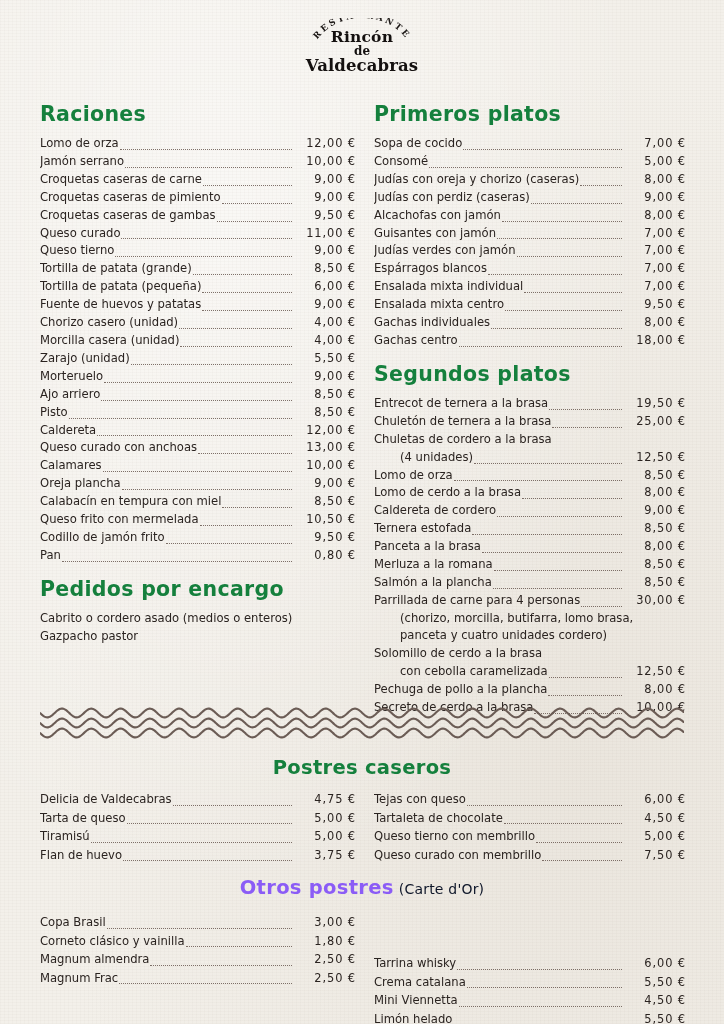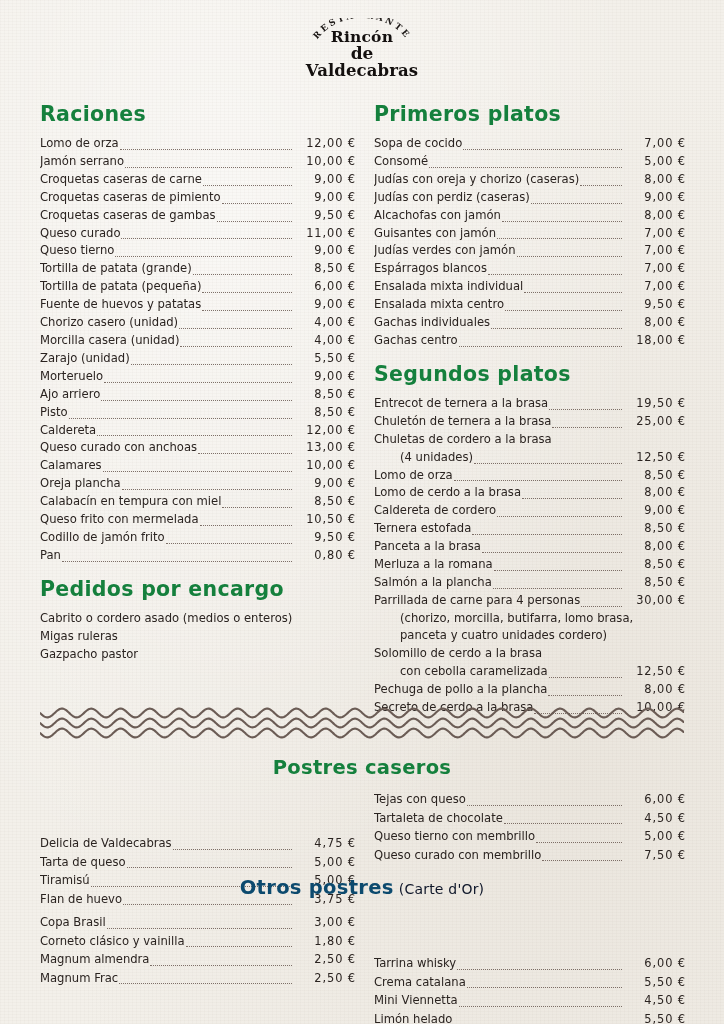--- a/index.html
+++ b/index.html
@@ -54,21 +54,21 @@
     position: absolute;
     left: 0; top: 11px;
     width: 160px;
     text-align: center;
     font-family: "DejaVu Serif", serif;
     font-weight: 700;
     color: #14100f;
     line-height: 1.03;
   }
   .logo-l1 { font-size: 15.5px; letter-spacing: .2px; }
-  .logo-l2 { font-size: 17px; }
+  .logo-l2 { font-size: 12px; }
   .logo-l3 { font-size: 16.5px; letter-spacing: .1px; }
 
   
   #col-left  { position: absolute; left: 40px;  top: 102px; width: 316px; }
   #col-right { position: absolute; left: 374px; top: 102px; width: 312px; }
 
   .section-head {
     font-family: "DejaVu Sans", sans-serif;
     font-weight: 700;
     font-size: 20.5px;
@@ -133,31 +133,31 @@
 
   #otros-head-wrap {
     position: absolute;
     left: 0; right: 0;
     top: 876px;
     text-align: center;
   }
   #otros-head-wrap .oh-main {
     font-weight: 700;
     font-size: 19.5px;
-    color: #0c4a6e;
+    color: #8b5cf6;
     letter-spacing: .3px;
   }
   #otros-head-wrap .oh-sub {
     font-weight: 400;
     font-size: 14px;
     color: #0f172a;
     letter-spacing: .2px;
   }
 
-  #postres-left   { position: absolute; left: 40px;  top: 790px; width: 316px; margin-top: 44px; }
+  #postres-left   { position: absolute; left: 40px;  top: 790px; width: 316px; }
   #postres-right  { position: absolute; left: 374px; top: 790px; width: 312px; }
   #otros-left     { position: absolute; left: 40px;  top: 913px; width: 316px; }
   #otros-right    { position: absolute; left: 374px; top: 913px; width: 312px; margin-top: 41px; }
 
   #postres-left .row, #postres-right .row,
   #otros-left .row, #otros-right .row { line-height: 18.6px; }
 </style>
 </head>
 <body>
 
@@ -304,21 +304,20 @@
         <div class="row">
           <span class="nm">Pan</span>
           <span class="dots"></span>
           <span class="pr">0,80 €</span>
         </div>
       </div>
 
     <h2 class="section-head spaced">Pedidos por encargo</h2>
     <div id="pedidos-list">
         <div class="row nodots plain"><span class="nm">Cabrito o cordero asado (medios o enteros)</span></div>
-        <div class="row nodots plain"><span class="nm">Migas ruleras</span></div>
         <div class="row nodots plain"><span class="nm">Gazpacho pastor</span></div>
       </div>
   </div>
 
   <div id="col-right">
     <h2 class="section-head">Primeros platos</h2>
     <div id="primeros-list">
         <div class="row">
           <span class="nm">Sopa de cocido</span>
           <span class="dots"></span>

